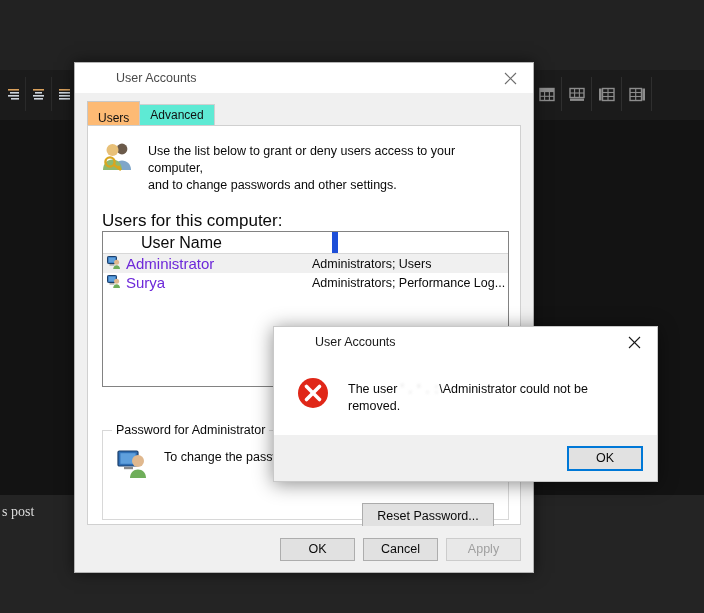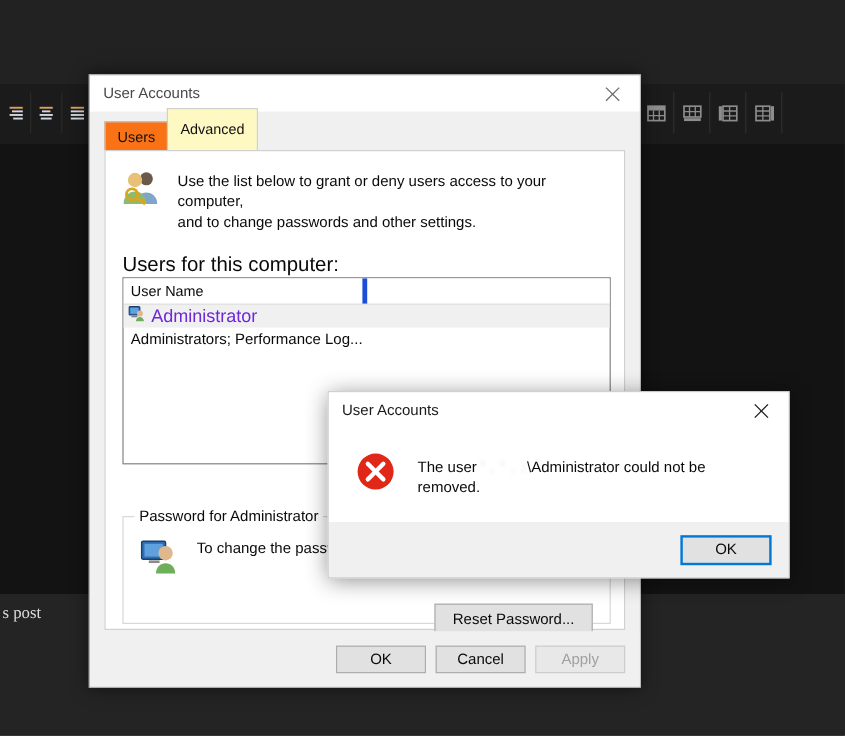--- a/index.html
+++ b/index.html
@@ -54,20 +54,21 @@
     box-sizing: border-box;
   }
   .win-title {
     height: 30px;
     display: flex; align-items: center;
     padding-left: 11px;
     font-size: 12.5px;
     color: #4a4a4a;
     background: #ffffff;
     box-sizing: border-box;
+    margin-left: 30px;
   }
   .win-title.black { color: #1a1a1a; }
   .win-close {
     position: absolute; top: 0; right: 0;
     width: 45px; height: 30px;
     display: flex; align-items: center; justify-content: center;
   }
   .win-close svg { display: block; }
 
   
@@ -78,34 +79,34 @@
     background: #f0f0f0;
     box-sizing: border-box;
   }
   .tabstrip {
     position: absolute; left: 12px; top: 9px;
     height: 23px;
     display: flex; align-items: flex-end;
     font-size: 12px;
   }
   .tab {
-    height: 35px; padding: 0 10px;
+    height: 21px; padding: 0 10px;
     display: flex; align-items: center;
     border: 1px solid #d0d0d0;
     border-bottom: none;
-    background: #fef9c3;
+    background: #5eead4;
     color: #111;
     box-sizing: border-box;
     margin-right: -1px;
   }
   .tab.active {
-    background: #f97316;
+    background: #fdba74;
     height: 24px;
     border-color: #c8c8c8;
-    position: relative; z-index: 3;
+    position: relative; z-index: 3; align-items: flex-end;
   }
   .tabpage {
     position: absolute; left: 12px; top: 32px;
     width: 434px; height: 400px;
     background: #ffffff;
     border: 1px solid #d0d0d0;
     box-sizing: border-box;
   }
   .intro {
     position: absolute; left: 13px; top: 14px;
@@ -126,25 +127,26 @@
     background: #ffffff;
     border: 1px solid #828282;
     box-sizing: border-box;
   }
   .lv-head {
     display: flex; height: 21px;
     border-bottom: 1px solid #d8d8d8;
     background: #ffffff;
   }
   .lv-th {
-    font-size: 12px; color: #0a0a0a;
+    font-size: 16px; color: #0a0a0a;
     display: flex; align-items: center;
     padding-left: 6px;
-    border-right: 4px solid #1d4ed8;
-    box-sizing: border-box;
+    border-right: 6px solid #1d4ed8;
+    box-sizing: border-box;
+    margin-left: 32px;
   }
   .lv-th.c1 { width: 203px; }
   .lv-th.c2 { width: 193px; }
   .lv-row {
     display: flex; height: 19px; align-items: center;
   }
   .lv-row.sel { background: #f0f0f0; }
   .lv-c1 {
     width: 203px; display: flex; align-items: center; gap: 5px;
     padding-left: 4px; box-sizing: border-box;
@@ -370,22 +372,35 @@
                 <svg width="14" height="13" viewBox="0 0 14 13">
                     <rect x="0.5" y="0.5" width="9" height="7" rx="0.8" fill="#2f6fb5" stroke="#1b3f6b"></rect>
                     <rect x="1.6" y="1.5" width="6.8" height="5" fill="#5fa0dd"></rect>
                     <rect x="2.5" y="8.4" width="5" height="1" fill="#7b7b7b"></rect>
                     <circle cx="9.6" cy="6.2" r="2.5" fill="#e0b88e"></circle>
                     <path d="M6.2 13c0-2.3 1.6-3.8 3.4-3.8s3.4 1.5 3.4 3.8z" fill="#6fae5a"></path>
                   </svg>
               </span>
               <span>Administrator</span>
             </div>
+            <div class="lv-c2">Administrators; Users</div>
           </div>
           <div class="lv-row">
+            <div class="lv-c1">
+              <span>
+                <svg width="14" height="13" viewBox="0 0 14 13">
+                    <rect x="0.5" y="0.5" width="9" height="7" rx="0.8" fill="#2f6fb5" stroke="#1b3f6b"></rect>
+                    <rect x="1.6" y="1.5" width="6.8" height="5" fill="#5fa0dd"></rect>
+                    <rect x="2.5" y="8.4" width="5" height="1" fill="#7b7b7b"></rect>
+                    <circle cx="9.6" cy="6.2" r="2.5" fill="#e0b88e"></circle>
+                    <path d="M6.2 13c0-2.3 1.6-3.8 3.4-3.8s3.4 1.5 3.4 3.8z" fill="#6fae5a"></path>
+                  </svg>
+              </span>
+              <span>Surya</span>
+            </div>
             <div class="lv-c2">Administrators; Performance Log...</div>
           </div>
         </div>
 
         <div class="btnrow-top">
           <div class="wbtn" style="min-width:86px;">A</div>
         </div>
 
         <div class="groupbox">
           <div class="gb-legend">Password for Administrator</div>

